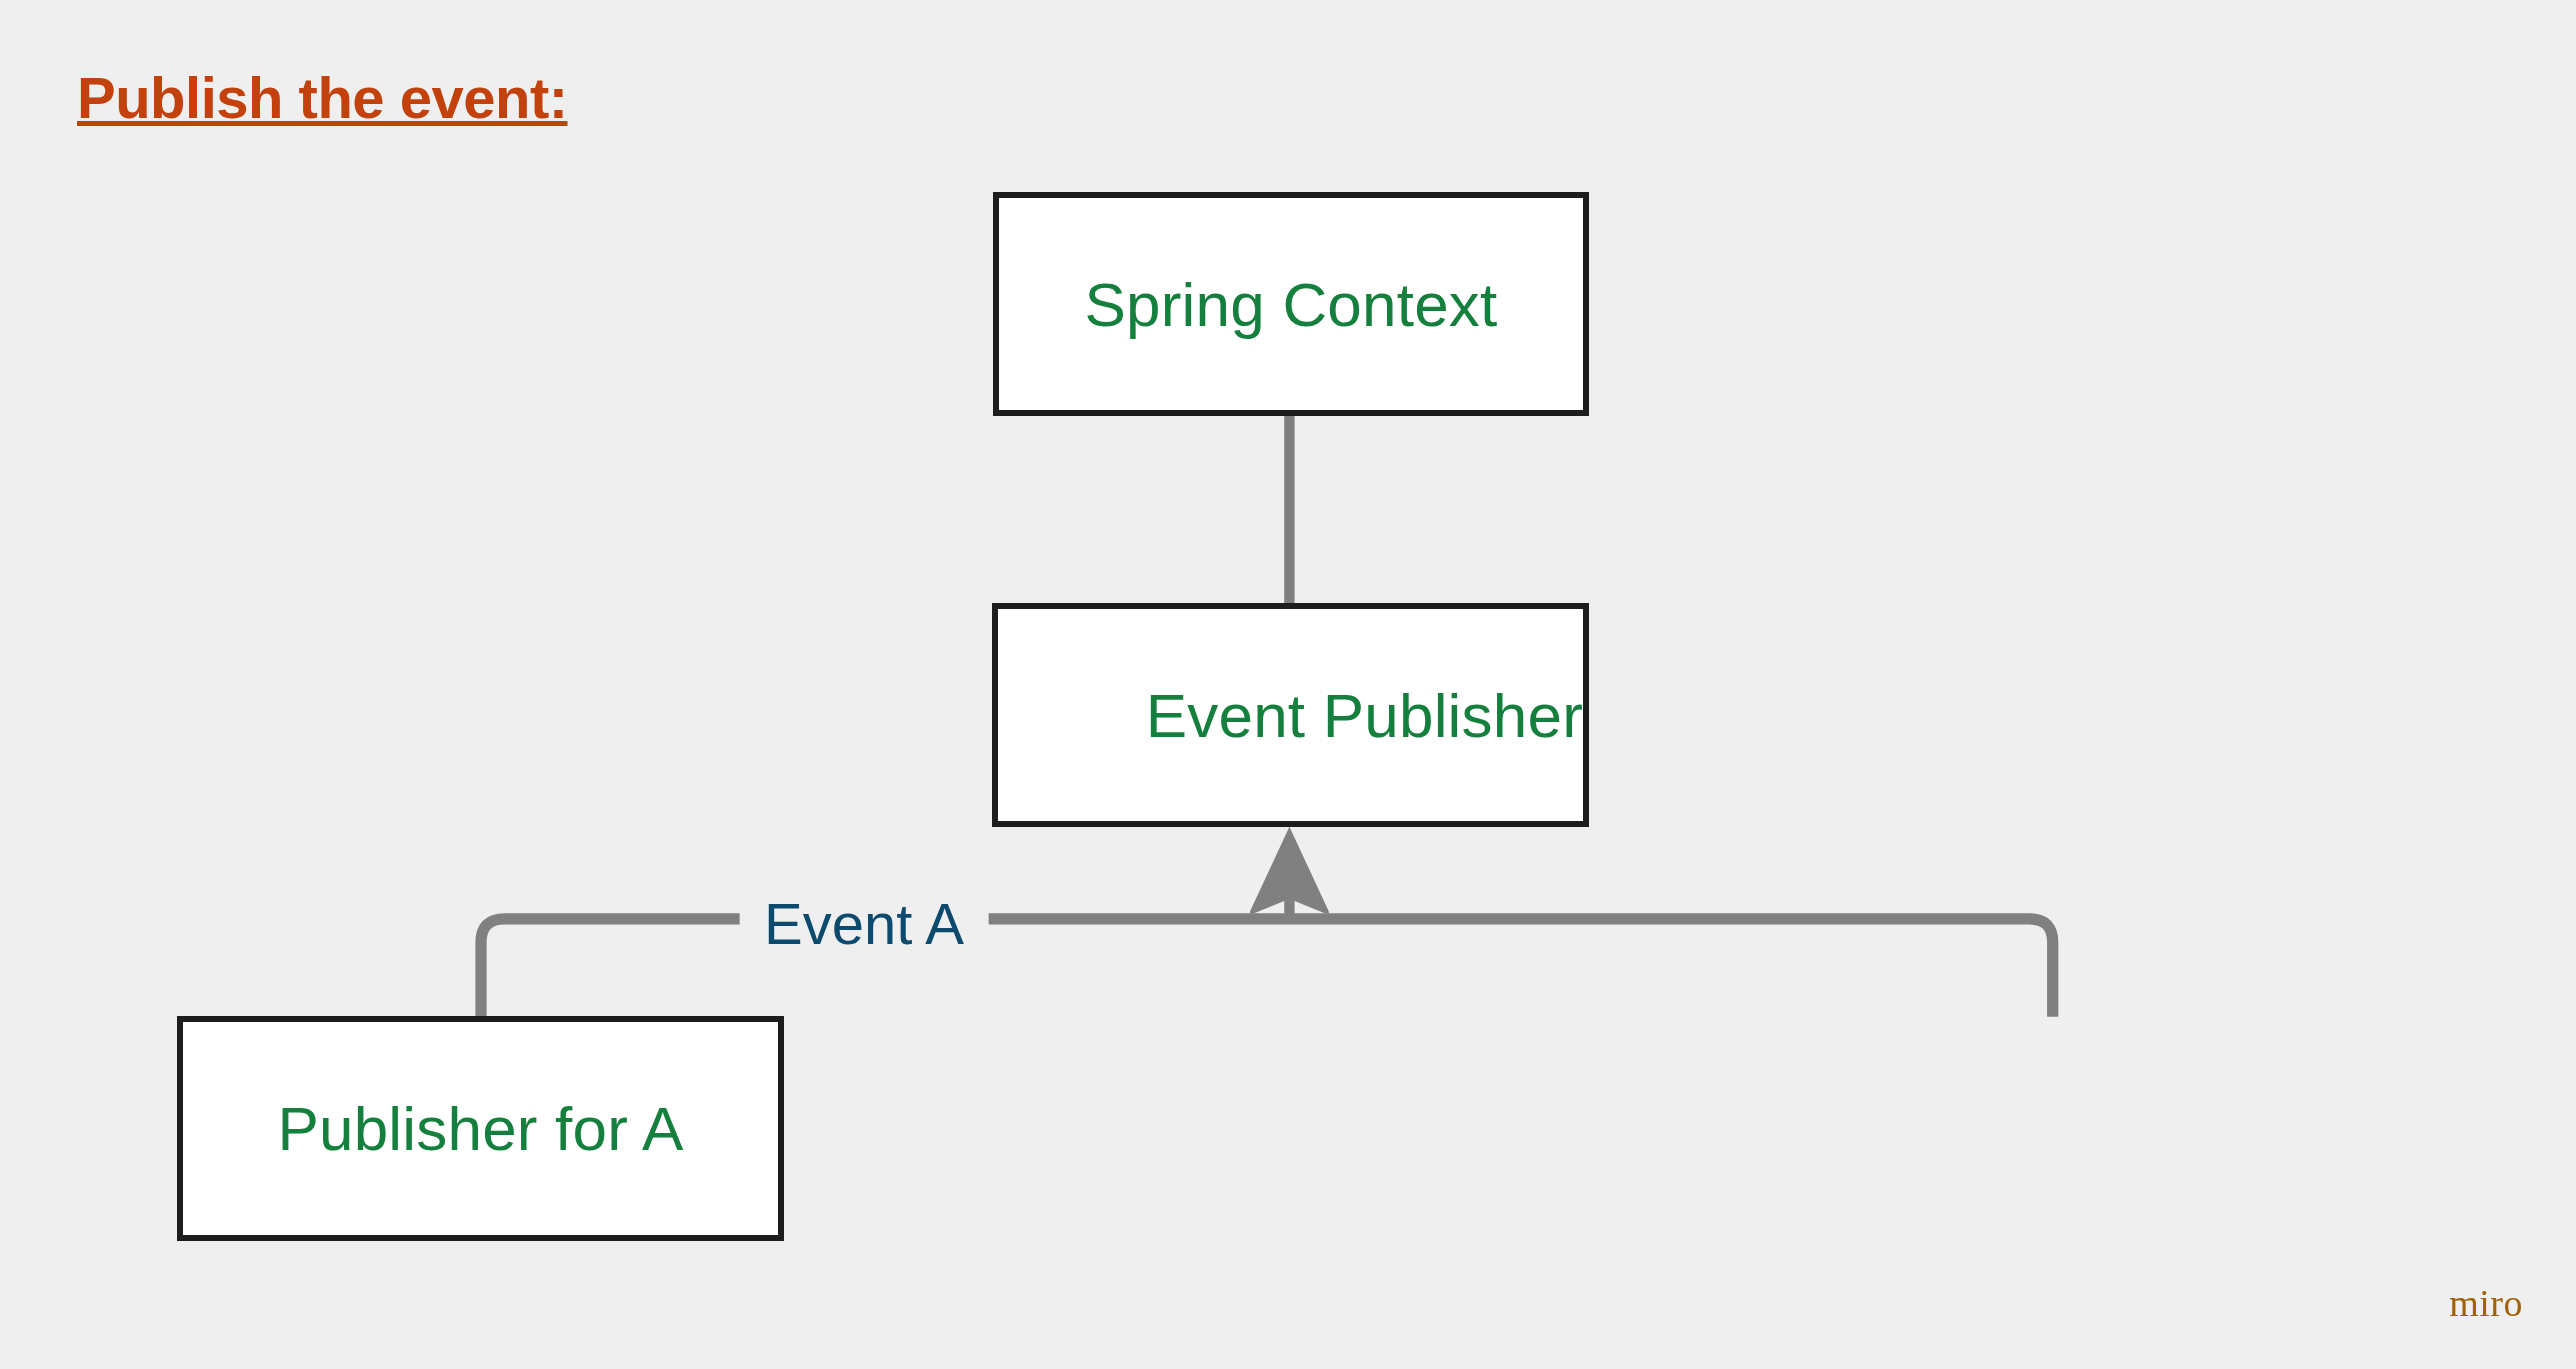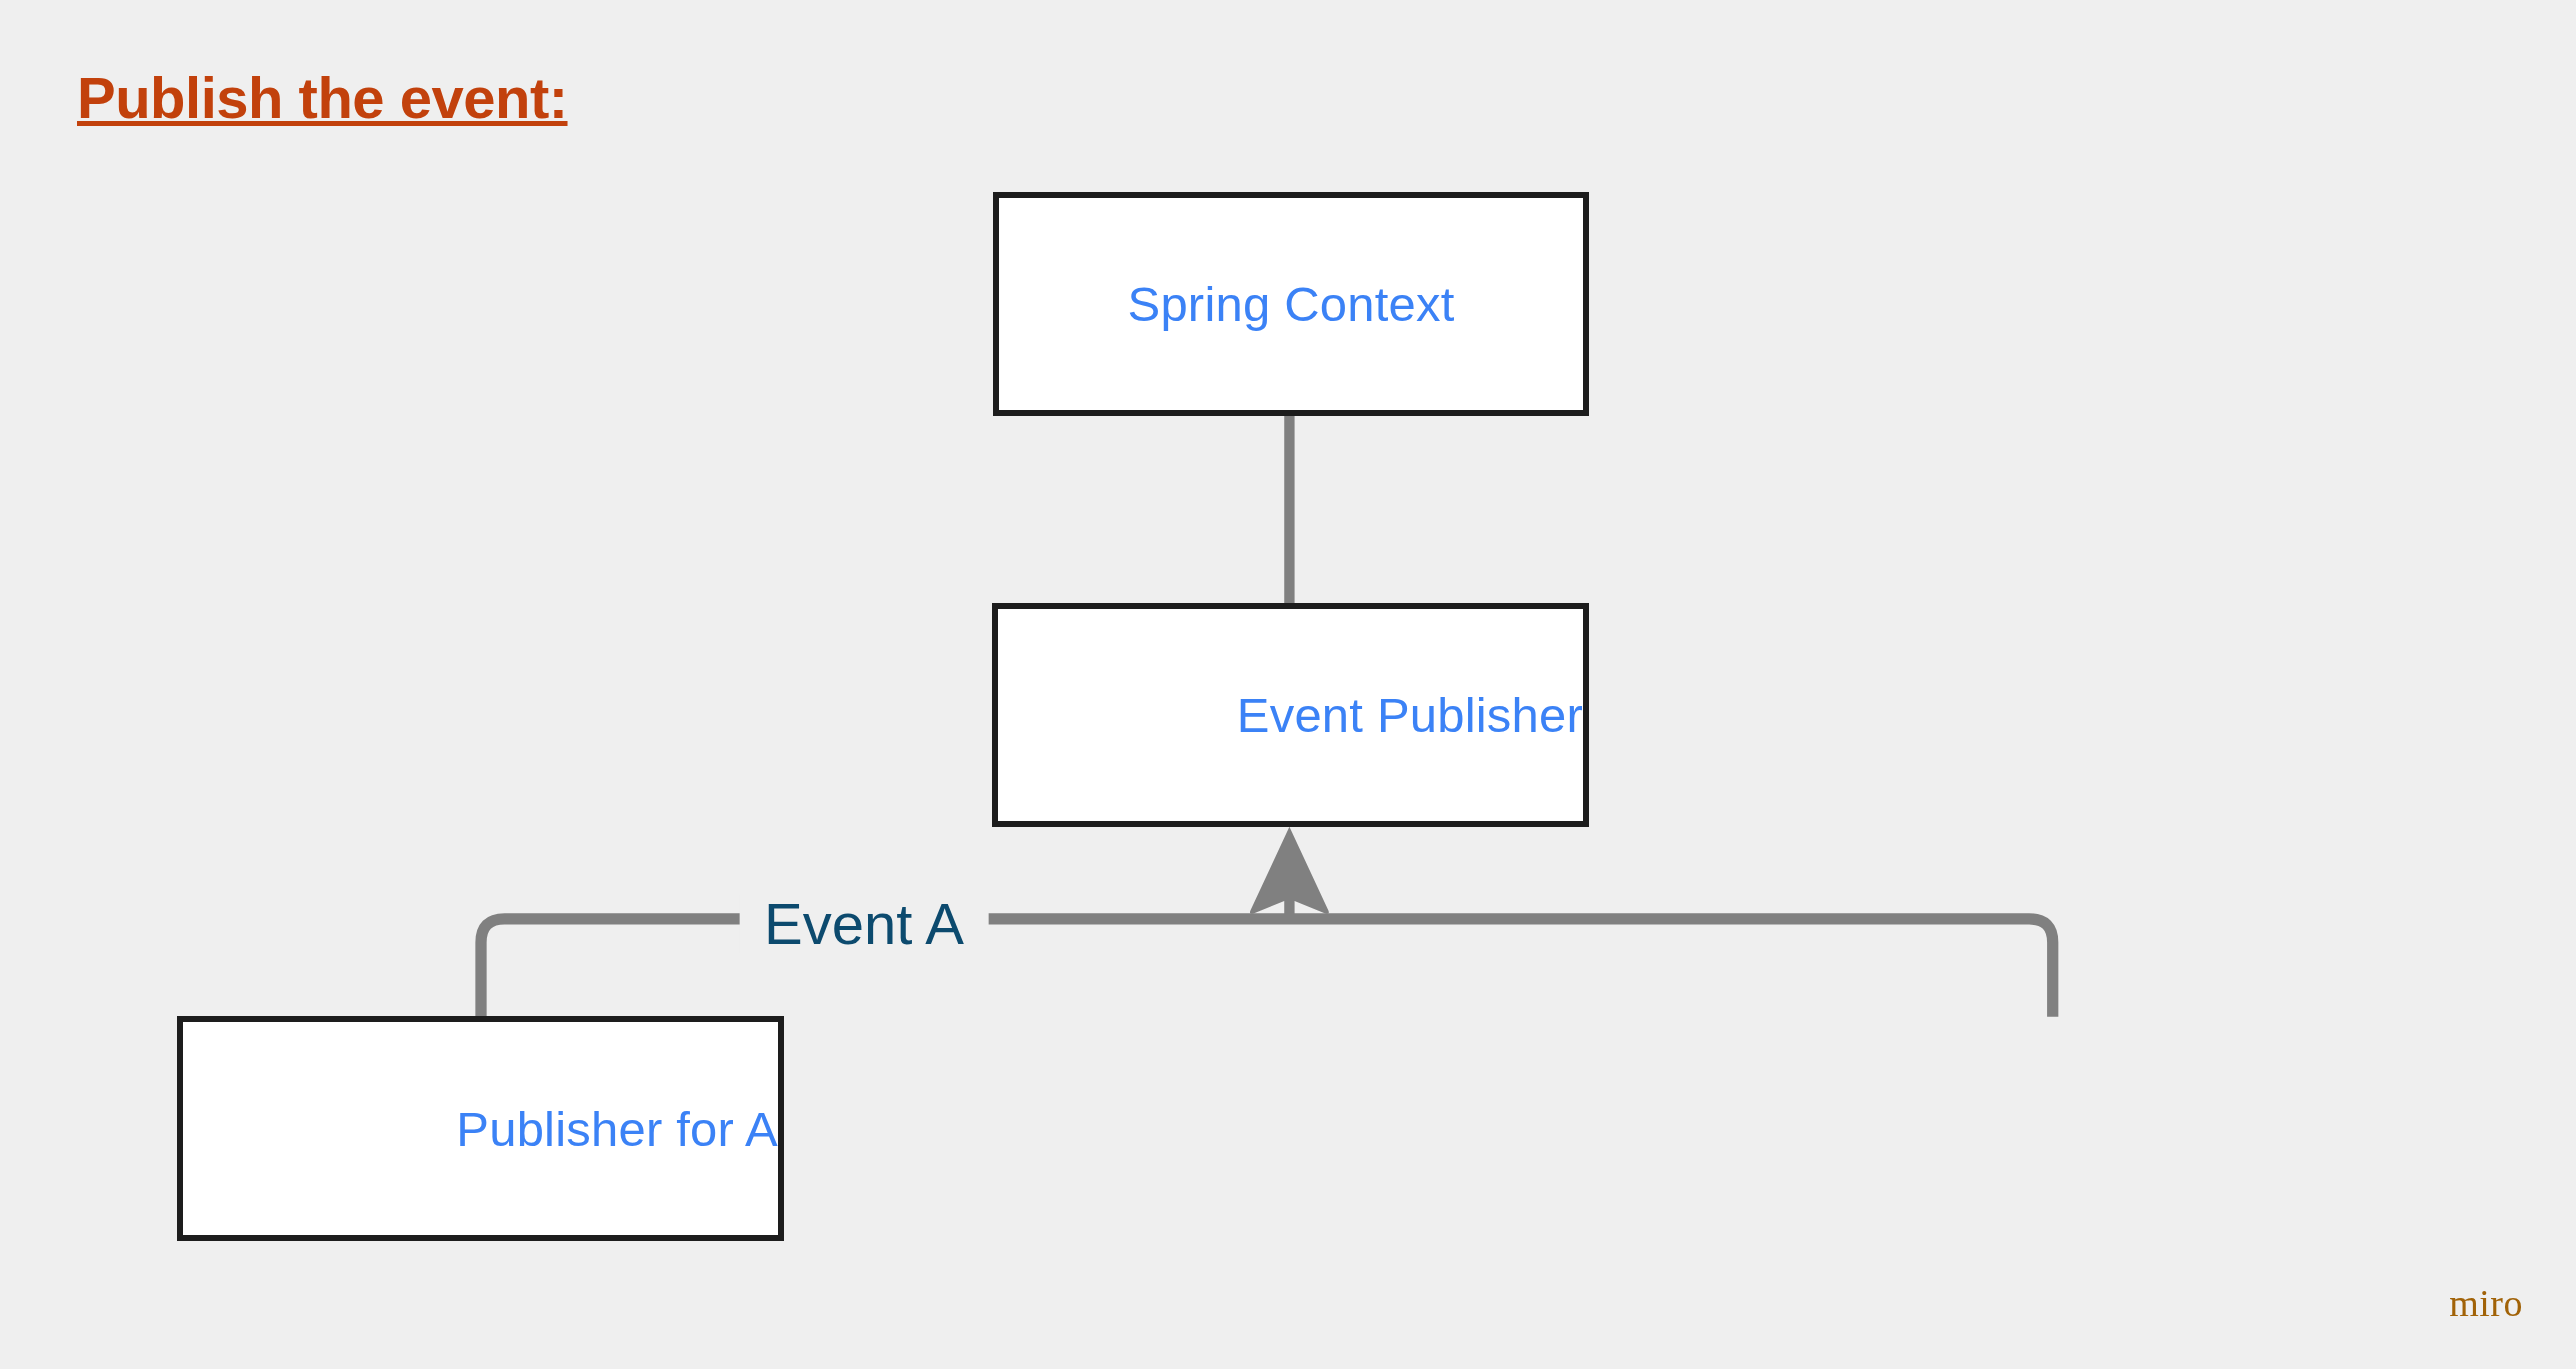--- a/index.html
+++ b/index.html
@@ -33,30 +33,30 @@
   .node-box {
     position: absolute;
     box-sizing: border-box;
     background: #ffffff;
     border: 6.6px solid #1d1d1d;
     display: flex;
     align-items: center;
     justify-content: center;
   }
   .node-label {
-    font-size: 49px;
-    color: #3b82f6;
+    font-size: 62px;
+    color: #15803d;
     font-weight: 400;
     white-space: nowrap;
     letter-spacing: 0.2px;
   }
 
   #box-spring-context { left: 993px; top: 192px;  width: 596px; height: 224px; }
   #box-event-publisher{ left: 992px; top: 603px;  width: 597px; height: 224px; justify-content: flex-end; }
-  #box-publisher-a    { left: 177px;  top: 1016px; width: 607px; height: 225px; justify-content: flex-end; }
+  #box-publisher-a    { left: 177px;  top: 1016px; width: 607px; height: 225px; }
   #box-publisher-b    { left: 1749px; top: 1016px; width: 604px; height: 223px; }
 
   
   #connectors {
     position: absolute;
     left: 0; top: 0;
     width: 2576px;
     height: 1370px;
     pointer-events: none;
   }

